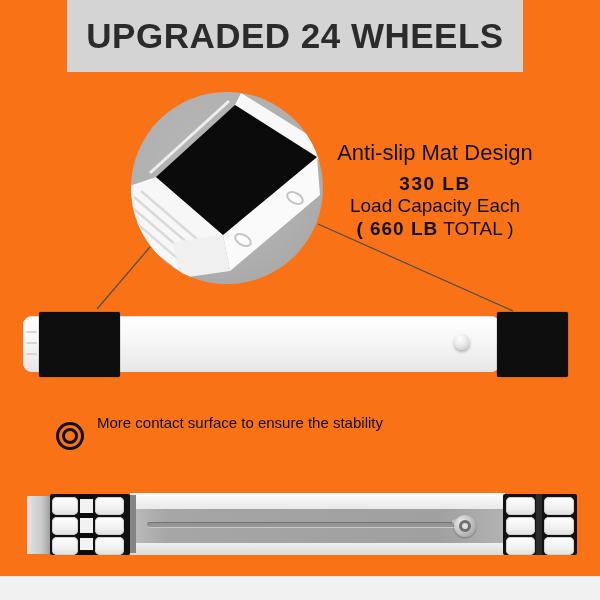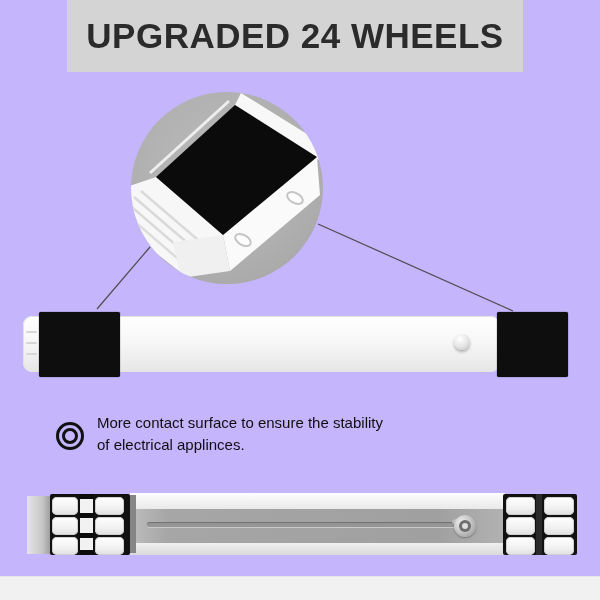--- a/index.html
+++ b/index.html
@@ -1,17 +1,17 @@
 <!DOCTYPE html>
 <html><head>
 <meta charset="utf-8">
 <style>
   html,body{margin:0;padding:0;background:#ffffff;}
   #page{
-    position:relative;width:600px;height:600px;background:#c4b5fd;overflow:hidden;
+    position:relative;width:600px;height:600px;background:#f97316;overflow:hidden;
     font-family:"Liberation Sans",sans-serif;color:#111;
   }
   
   .banner{
     position:absolute;left:67px;top:0;width:456px;height:72px;background:#d4d4d4;
     display:flex;align-items:center;justify-content:center;
   }
   .banner h1{
     margin:0;font-size:35px;font-weight:800;letter-spacing:.5px;color:#2b2b2b;white-space:nowrap;
   }
@@ -132,36 +132,41 @@
       <ellipse cx="164" cy="106" rx="8.5" ry="5" transform="rotate(28 164 106)" fill="#fdfdfd" stroke="#c4c4c4" stroke-width="2"></ellipse>
       <ellipse cx="112" cy="148" rx="8.5" ry="5" transform="rotate(30 112 148)" fill="#fdfdfd" stroke="#c4c4c4" stroke-width="2"></ellipse>
     </g>
   </svg>
 
   <svg class="lines-overlay" viewBox="0 0 600 600">
     <line x1="150" y1="247" x2="97" y2="309" stroke="#4d4d4d" stroke-width="1.2"></line>
     <line x1="318" y1="224" x2="513" y2="311" stroke="#4d4d4d" stroke-width="1.2"></line>
   </svg>
 
+  <div class="callout">
+    <p class="heading">Anti-slip Mat Design</p>
+    <div class="cap-value">330 LB</div>
+    <div class="cap-label">Load Capacity Each</div>
+    <div class="cap-total"><b>( 660 LB</b> <span>TOTAL )</span></div>
+  </div>
 
   <div class="tube">
     <div class="tube-ridge" style="top:15px"></div>
     <div class="tube-ridge" style="top:26px"></div>
     <div class="tube-ridge" style="top:37px"></div>
   </div>
   <div class="pad pad-left"></div>
   <div class="pad pad-right"></div>
   <div class="lock-dot"></div>
 
   <div class="target-icon">
     <div class="inner"></div>
   </div>
   <div class="feature-text">
     <span>More contact surface to ensure the stability</span>
-    <span>of electrical applinces.</span>
   </div>
 
   <div class="ch-top"></div>
   <div class="ch-mid"></div>
   <div class="ch-bot"></div>
   <div class="ch-seam"></div>
   <div class="groove"></div>
 
   <div class="knob">
     <div class="lever2"></div>

